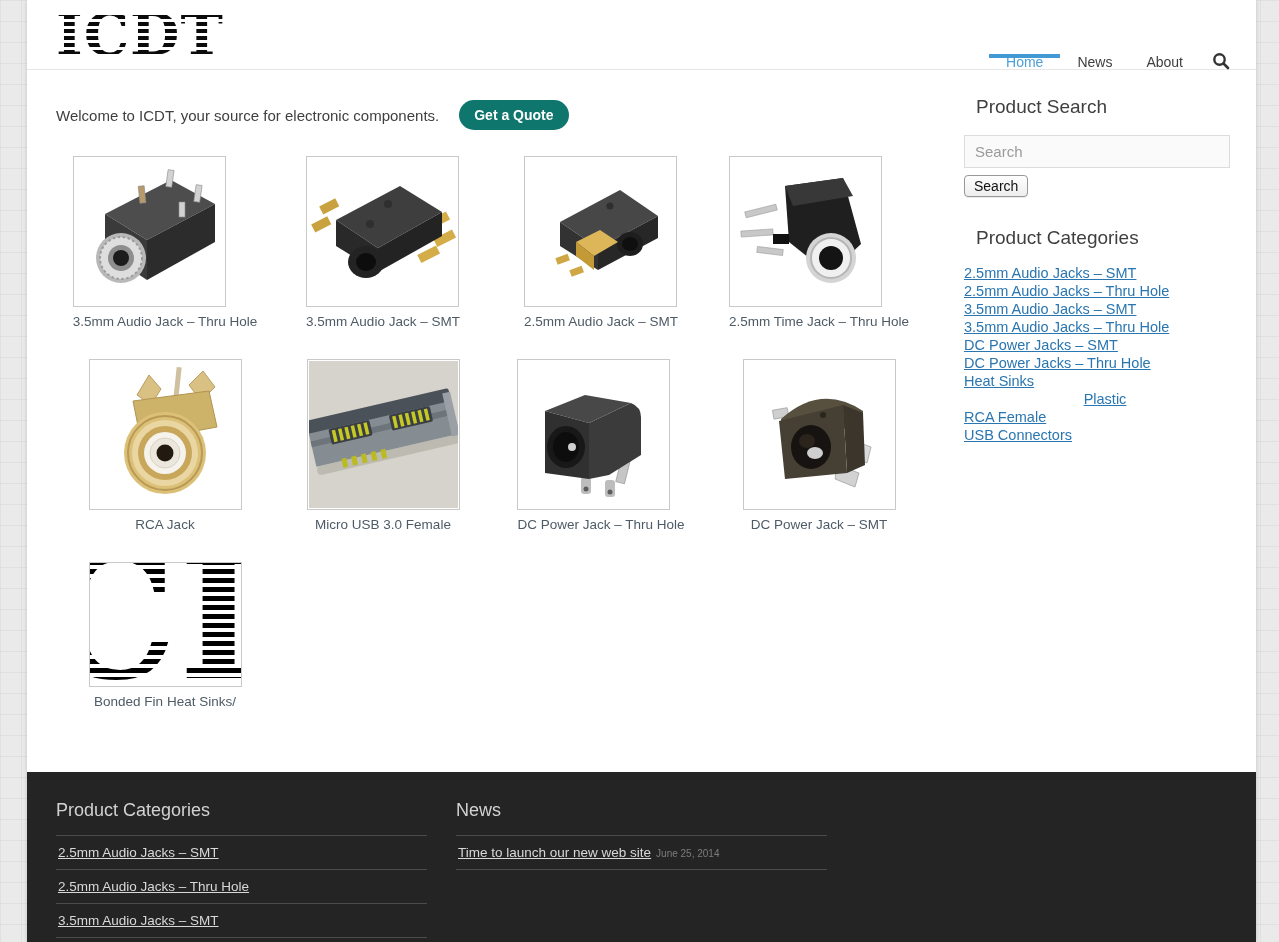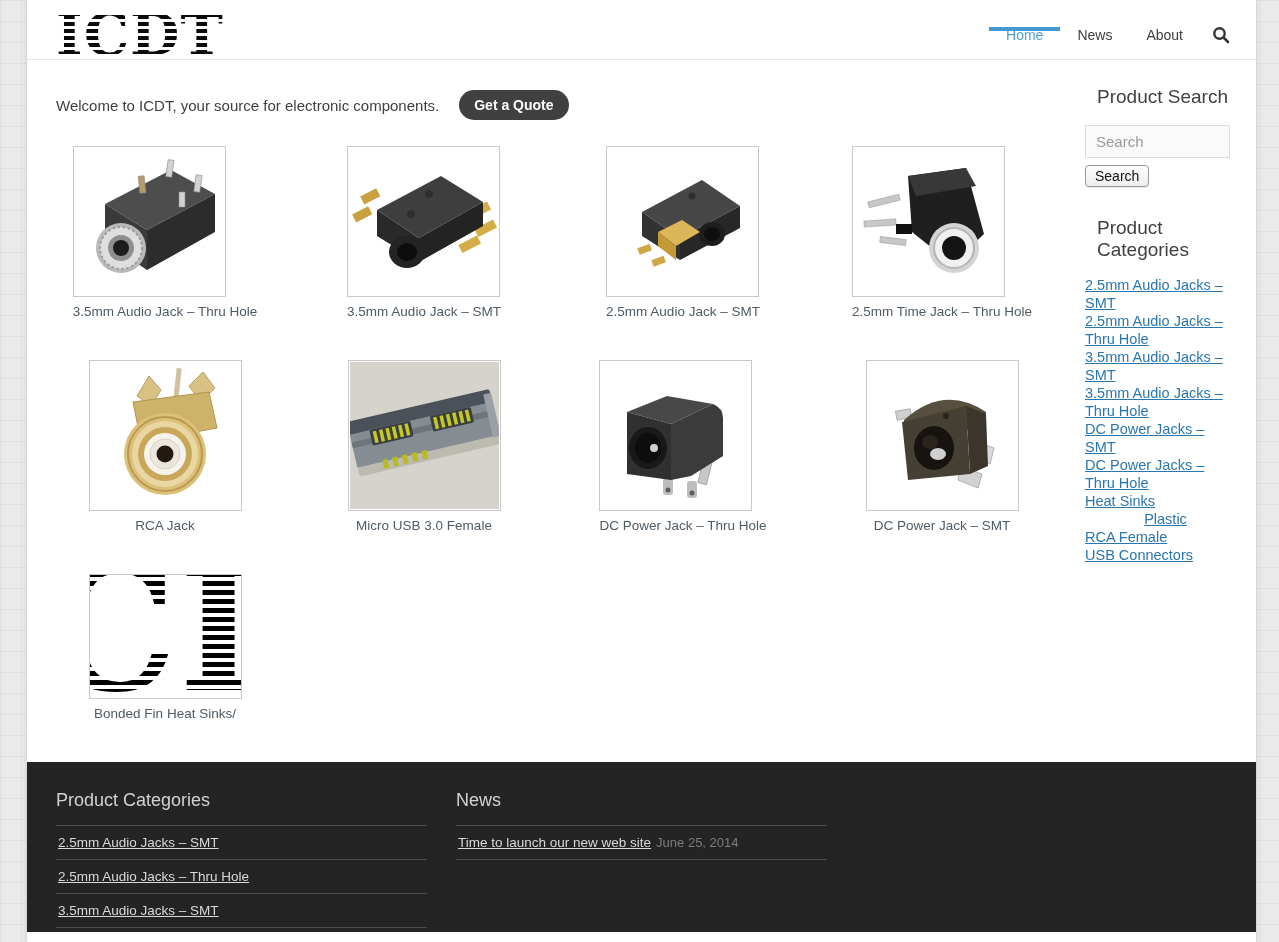--- a/index.html
+++ b/index.html
@@ -9,46 +9,46 @@
     background-color:#eaeaea;
     background-image:
       linear-gradient(rgba(0,0,0,.045) 1px, transparent 1px),
       linear-gradient(90deg, rgba(0,0,0,.045) 1px, transparent 1px);
     background-size:21px 21px;
   }
   .page { width:1229px; margin-left:27px; background:#fff; min-height:942px;
           box-shadow:0 0 4px rgba(0,0,0,.18); position:relative; }
 
   
-  .header { height:60px; border-bottom:1px solid #e7e7e7; position:relative; }
+  .header { height:70px; border-bottom:1px solid #e7e7e7; position:relative; }
   .striped {
     font-family:"DejaVu Serif","Liberation Serif",serif; font-weight:bold;
     background:repeating-linear-gradient(to bottom, #0b0b0b 0 4px, #ffffff 4px 7px);
     -webkit-background-clip:text; background-clip:text; color:transparent;
   }
   .logo { position:absolute; left:29px; top:8px; font-size:57px; line-height:.95;
           letter-spacing:1px; cursor:pointer; }
-  .nav { position:absolute; right:20px; top:0; height:70px; display:flex; align-items:center; }
+  .nav { position:absolute; right:20px; top:0; height:70px; display:flex; align-items:flex-end; }
   .nav a { display:flex; align-items:center; padding:0 17px; font-size:14px;
            color:#3e3e3e; text-decoration:none; position:relative; cursor:pointer; }
   .nav a.active { color:#4da0d8; }
   .nav a.active::before { content:""; position:absolute; top:0; left:0; right:0;
            height:4px; background:#4299d3; }
   .nav-search { display:flex; align-items:center; padding:0 6px 0 12px; cursor:pointer; }
 
   
   .main { display:flex; min-height:702px; }
   .content { flex:1; padding:30px 0 0 29px; }
   .intro { display:flex; align-items:center; gap:20px; }
   .intro-text { font-size:15px; color:#3f3f3f; }
-  .cta { background:#404040; color:#fff; font-weight:bold; font-size:14px;
+  .cta { background:#0f766e; color:#fff; font-weight:bold; font-size:14px;
          border:none; border-radius:16px; padding:7px 15px; cursor:pointer; }
 
   .grid { margin-top:26px; display:grid; grid-template-columns:repeat(4,218px);
-          row-gap:30px; justify-items:center;gap:41px; }
+          row-gap:30px; justify-items:center; }
   .cell { text-align:center; }
   .imgbox { width:153px; height:151px; border:1px solid #c9c9c9; background:#fff;
             display:flex; align-items:center; justify-content:center; overflow:hidden;
             cursor:pointer; }
   .imgbox.short { height:125px; }
   .caption { margin-top:7px; font-size:13.5px; color:#4e5b66; }
 
   .hs-crop { width:151px; height:123px; overflow:hidden; position:relative; background:#fff; }
   .hs-text { position:absolute; left:-48px; top:-30px; font-size:170px; line-height:1;
              letter-spacing:2px;
@@ -75,21 +75,21 @@
 
   
   .footer { background:#242424; height:170px; overflow:hidden; display:flex;
             padding:28px 0 0 29px; }
   .fcol { width:371px; margin-right:29px; }
   .fcol h4 { color:#d2d2d2; font-size:18px; font-weight:400; padding-bottom:14px;
              border-bottom:1px solid #4c4c4c; }
   .fcol ul { list-style:none; }
   .fcol li { border-bottom:1px solid #4c4c4c; padding:9px 2px; font-size:13.5px; }
   .fcol li a { color:#d8d8d8; text-decoration:underline; cursor:pointer; }
-  .news-date { color:#7c7c7c; font-size:13px; margin-left:5px; }
+  .news-date { color:#7c7c7c; font-size:10px; margin-left:5px; }
 </style>
 </head>
 <body>
 
 <div class="page">
 
   <div class="header">
     <div class="logo striped">ICDT</div>
     <nav class="nav">
       <a class="active">Home</a>

